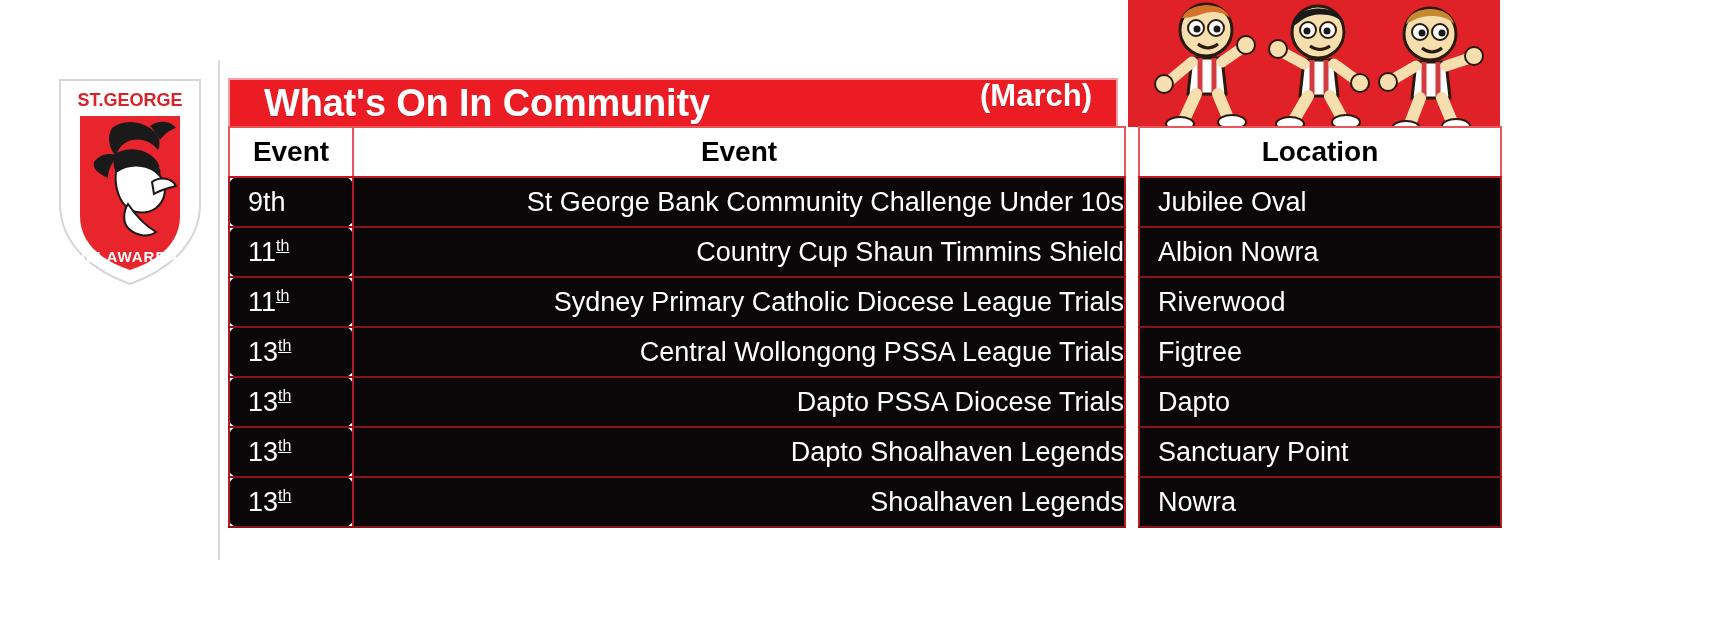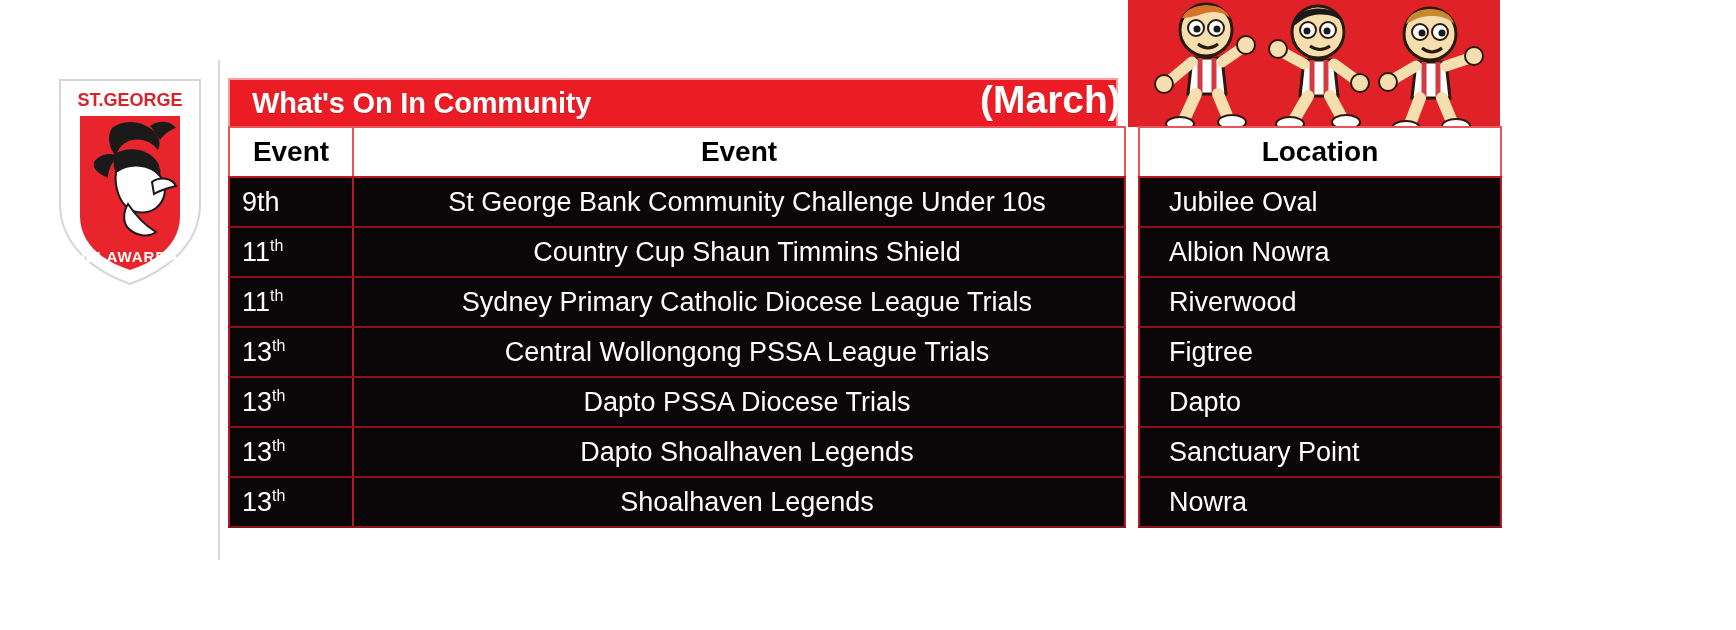--- a/index.html
+++ b/index.html
@@ -33,32 +33,32 @@
     height:48px;
     background:#ec1c24;
     border:2px solid #f4a0a4;
     border-bottom:none;
     box-sizing:border-box;
     display:flex;align-items:center;
     width:890px;
   }
   .title-bar .title-text{
     color:#ffffff;
-    font-size:29px;
+    font-size:38px;
     font-weight:bold;
     letter-spacing:-0.2px;
-    margin-left:22px;
+    margin-left:34px;
     white-space:nowrap;
     text-shadow:0 1px 0 rgba(0,0,0,.18);
   }
   .month-label{
     position:absolute;
     left:980px;top:78px;
     color:#ffffff;
-    font-size:39px;
+    font-size:31px;
     font-weight:bold;
     white-space:nowrap;
     z-index:5;
     text-shadow:0 1px 0 rgba(0,0,0,.18);
   }
 
   table.grid{
     position:absolute;
     left:228px;top:126px;
     border-collapse:collapse;
@@ -99,25 +99,25 @@
   tbody td{
     background:#0b0608;
     color:#ffffff;
     font-size:27px;
     border-left:2px solid #b21c22;
     border-right:2px solid #b21c22;
     border-bottom:2px solid #8d1218;
     height:50px;
   }
   tbody td.gapcell{background:#ffffff;border:none;}
-  tbody td.date{ text-align:left; padding-left:12px; }
-  tbody td.event{ text-align:center; padding-left:16px; }
-  tbody td.loc{ text-align:left; padding-left:29px; }
-
-  tbody td.date sup{font-size:16px;vertical-align:super;}
+  tbody td.date{ text-align:left; padding-left:18px;border-radius:9px; }
+  tbody td.event{ text-align:right; padding-left:16px; }
+  tbody td.loc{ text-align:left; padding-left:18px; }
+
+  tbody td.date sup{font-size:16px;vertical-align:super;text-decoration:underline;}
 
   .sheet-edge{
     position:absolute;left:218px;top:60px;width:2px;height:500px;
     background:#d9d9d9;
   }
 </style>
 </head>
 <body>
 
 <div id="logo-rail">

